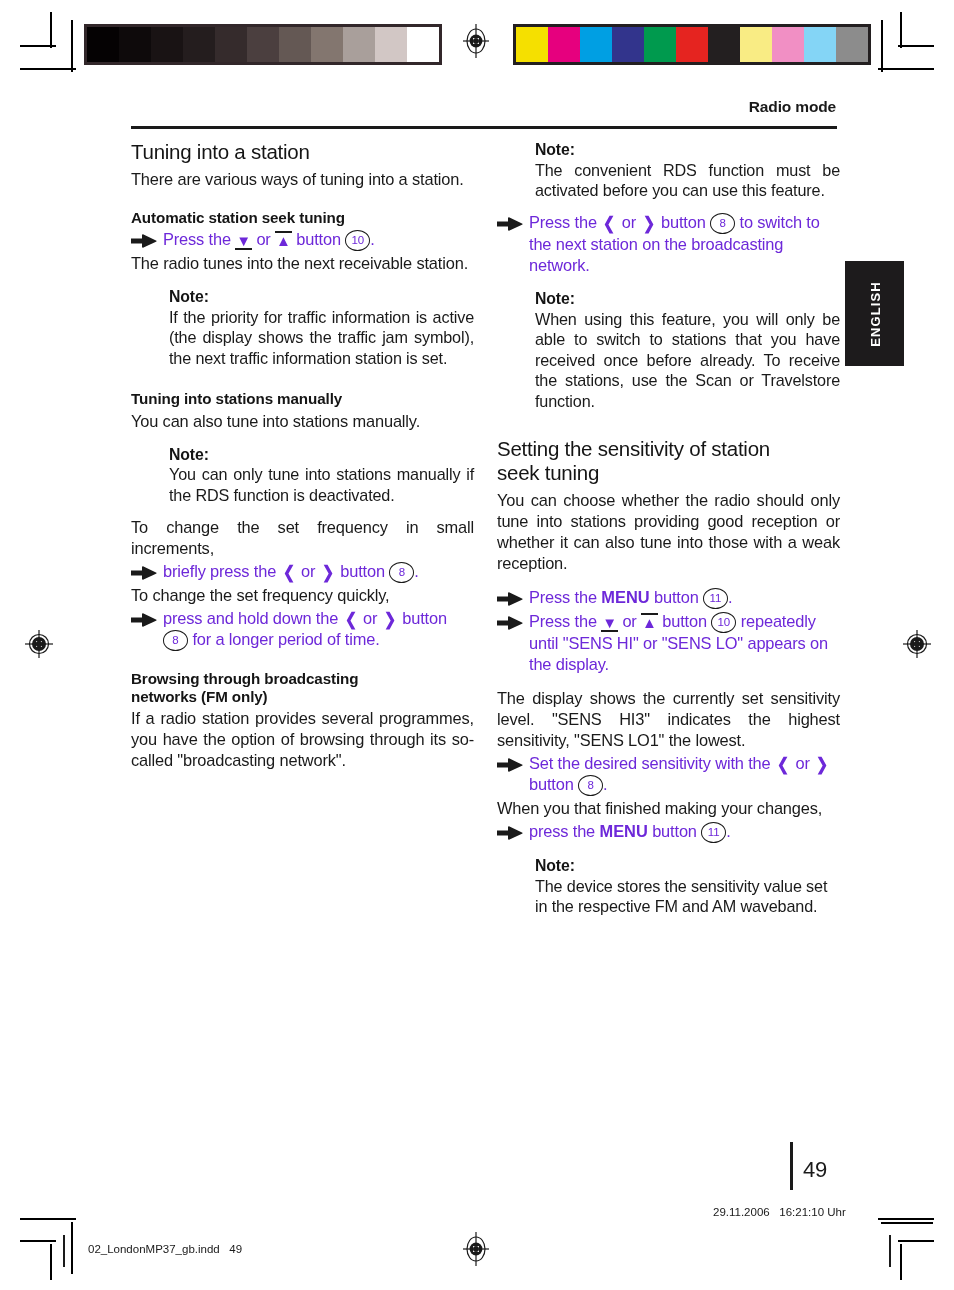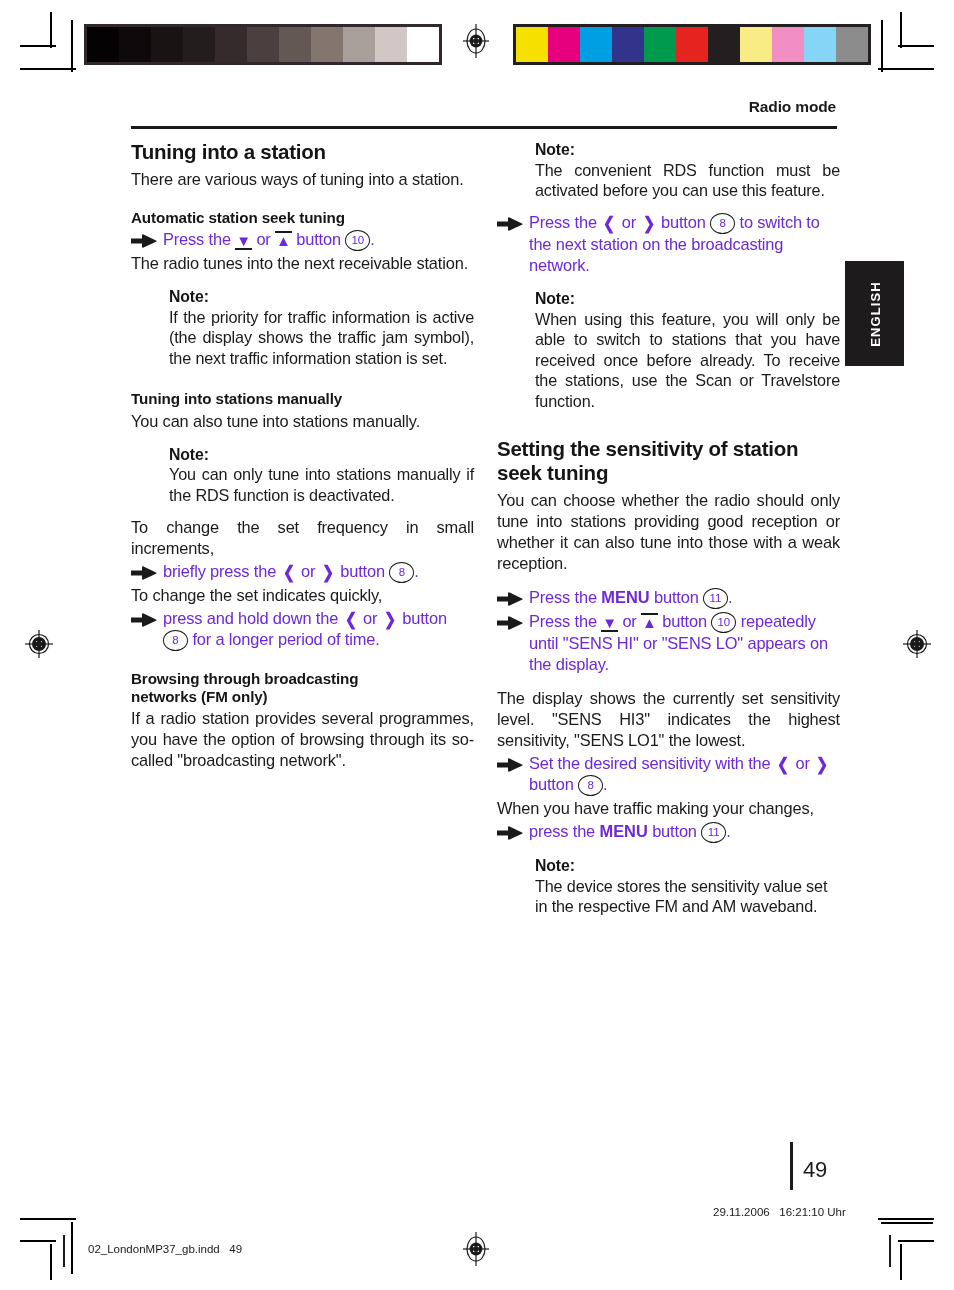--- a/index.html
+++ b/index.html
@@ -75,21 +75,21 @@
   .col {
     position: absolute;
     top: 140px;
     width: 343px;
   }
   .col-left  { left: 131px; }
   .col-right { left: 497px; }
 
   h1.sec {
     font-size: 20.5px;
-    font-weight: bold;
+    font-weight: normal;
     line-height: 1.16;
     margin: 0 0 5px 0;
     letter-spacing: -0.25px;
     color: #151515;
   }
   h2.sub {
     font-size: 15.2px;
     font-weight: bold;
     line-height: 1.2;
     margin: 0 0 2px 0;
@@ -414,21 +414,21 @@
       <span class="step-text">
         <span>briefly press the</span>
         <span class="chev">❮</span>
         <span>or</span>
         <span class="chev">❯</span>
         <span>button</span>
         <span class="btnnum">8</span><span>.</span>
       </span>
     </div>
 
-    <p class="body">To change the set indicates quickly,</p>
+    <p class="body">To change the set frequency quickly,</p>
 
     <div class="step">
       <span class="hand">
         <svg width="26" height="14" viewBox="0 0 26 14" aria-hidden="true">
           <path d="M0 4.5 L11 4.5 L11 1.2 C11 0.3 11.8 0 12.5 0.6 L25 6.6 C25.8 7 25.8 7.4 25 7.8 L12.5 13.4 C11.8 13.9 11 13.6 11 12.7 L11 9.5 L0 9.5 Z" fill="#1a1a1a"></path>
         </svg>
       </span>
       <span class="step-text">
         <span>press and hold down the</span>
         <span class="chev">❮</span>
@@ -538,21 +538,21 @@
       <span class="step-text">
         <span>Set the desired sensitivity with the</span>
         <span class="chev">❮</span>
         <span>or</span>
         <span class="chev">❯</span>
         <span>button</span>
         <span class="btnnum">8</span><span>.</span>
       </span>
     </div>
 
-    <p class="body">When you have traffic making your changes,</p>
+    <p class="body">When you that finished making your changes,</p>
 
     <div class="step">
       <span class="hand">
         <svg width="26" height="14" viewBox="0 0 26 14" aria-hidden="true">
           <path d="M0 4.5 L11 4.5 L11 1.2 C11 0.3 11.8 0 12.5 0.6 L25 6.6 C25.8 7 25.8 7.4 25 7.8 L12.5 13.4 C11.8 13.9 11 13.6 11 12.7 L11 9.5 L0 9.5 Z" fill="#1a1a1a"></path>
         </svg>
       </span>
       <span class="step-text">
         <span>press the</span>
         <span class="kbd">MENU</span>

